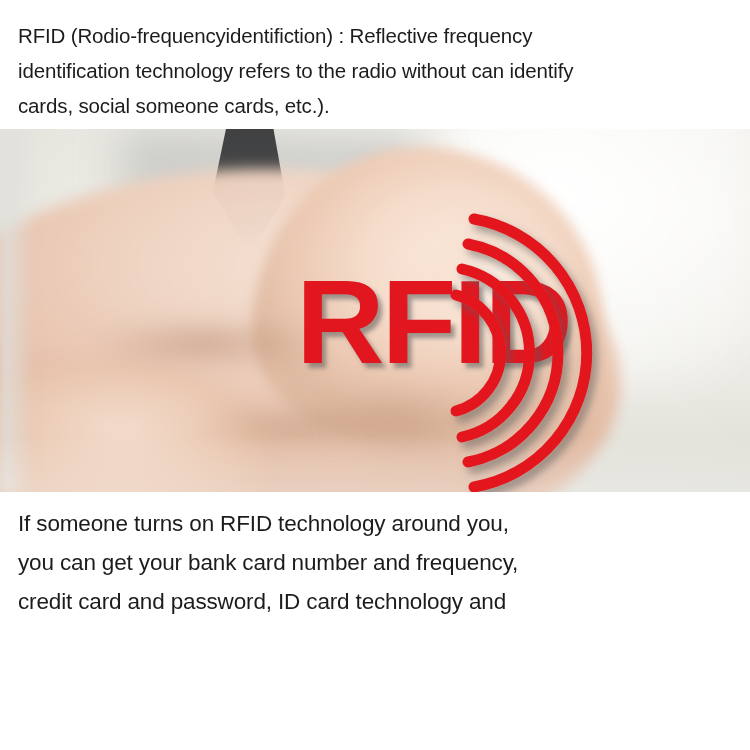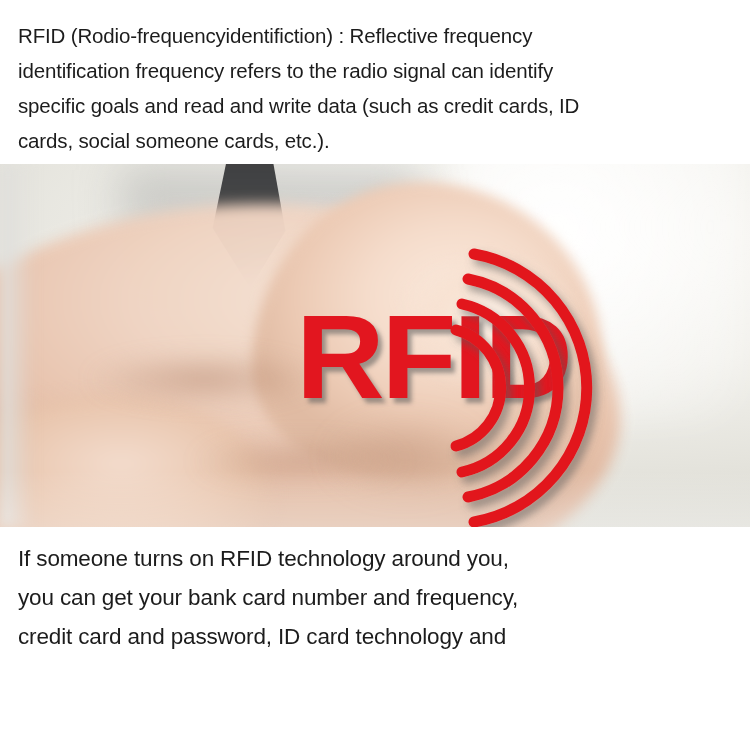--- a/index.html
+++ b/index.html
@@ -190,22 +190,21 @@
     height: 300px;
   }
 </style>
 </head>
 <body>
 
 <div id="page">
 
   <div class="top-text">
     <span class="ln">RFID (Rodio-frequencyidentifiction) : Reflective frequency</span>
-    <span class="ln">identification frequency refers to the radio signal can identify</span>
-    <span class="ln">specific goals and read and write data (such as credit cards, ID</span>
+    <span class="ln">identification technology refers to the radio without can identify</span>
     <span class="ln">cards, social someone cards, etc.).</span>
   </div>
 
   <div class="photo">
     <div class="bg-base"></div>
     <div class="bg-panel"></div>
     <div class="bg-shoulder"></div>
     <div class="bg-tie"></div>
 
     <div class="hand"></div>

